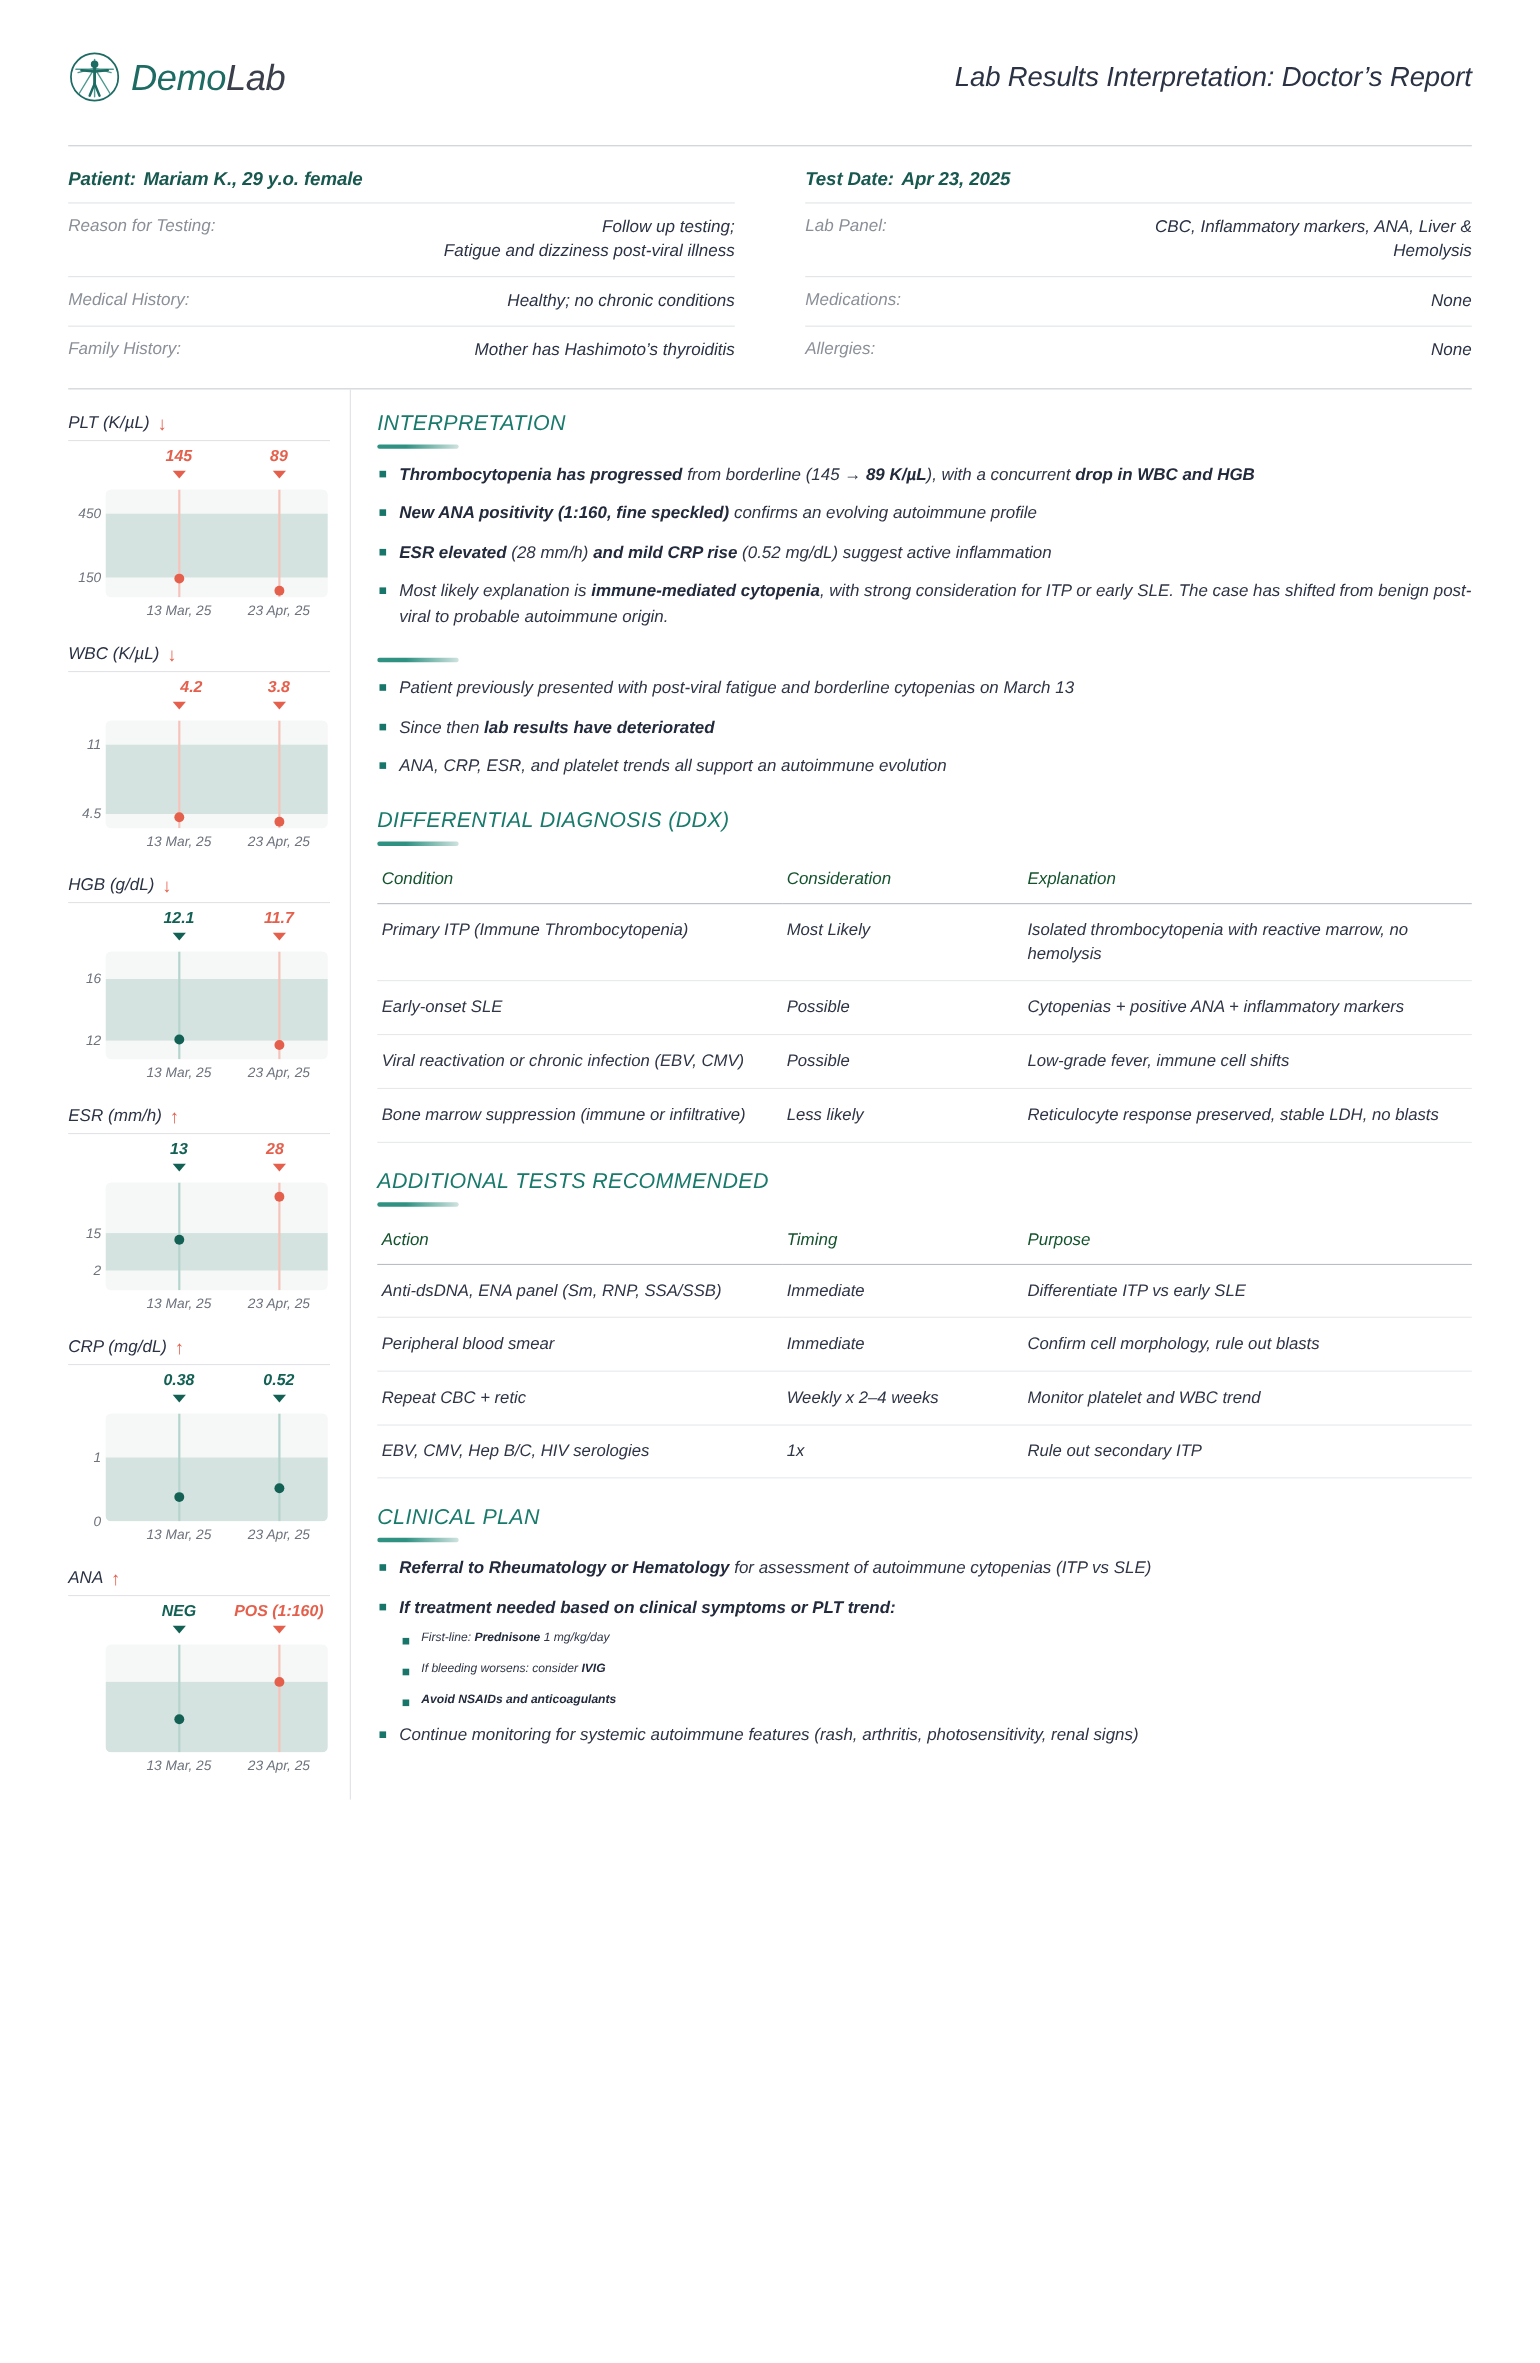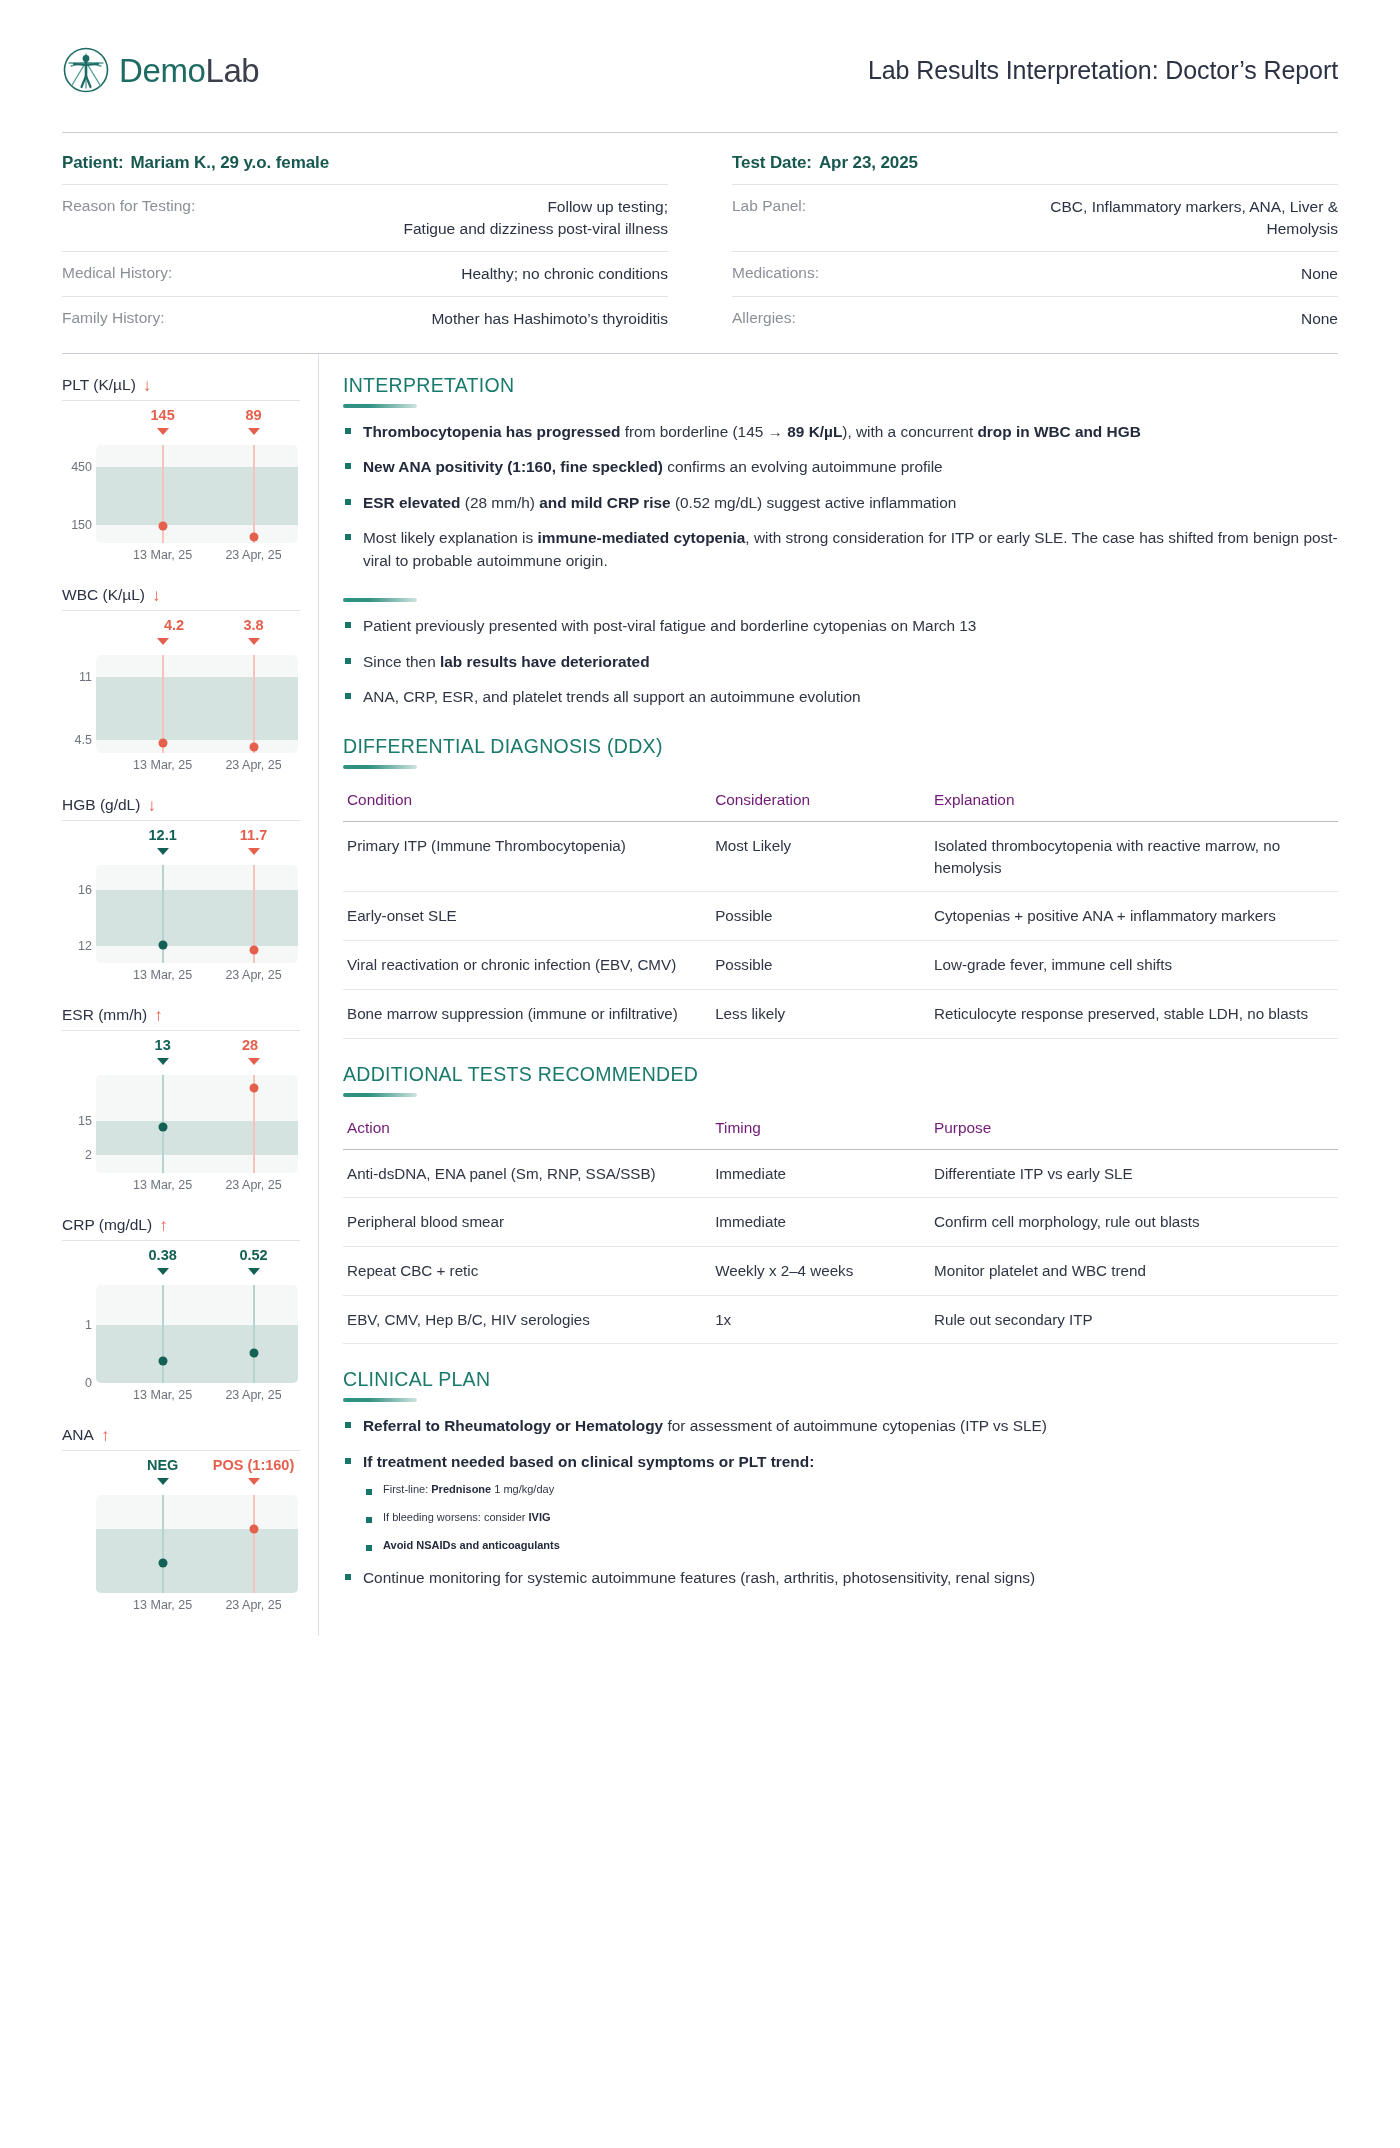--- a/index.html
+++ b/index.html
@@ -3,21 +3,21 @@
 <meta charset="utf-8">
 <style>
   html,body{margin:0;padding:0;}
   body{
     width:1400px;height:2148px;
     background:#ffffff;
     font-family:"Liberation Sans", sans-serif;
     color:#2f3545;
     -webkit-font-smoothing:antialiased;
   }
-  .page{position:relative;width:1400px;height:1860px;box-sizing:border-box;padding:0 62px;}
+  .page{position:relative;width:1400px;height:1860px;box-sizing:border-box;padding:0 62px;font-style:italic;}
 
   
   .header{display:flex;align-items:center;justify-content:space-between;height:96px;padding-top:22px;}
   .brand{display:flex;align-items:center;gap:9px;}
   .logo-mark{width:48px;height:48px;flex:0 0 48px;}
   .brand-text{font-size:33px;letter-spacing:-0.4px;line-height:1;}
   .brand-demo{color:#1d6b63;font-weight:400;}
   .brand-lab{color:#3a3f4b;font-weight:400;}
   .doc-title{font-size:25px;color:#2b3244;font-weight:400;letter-spacing:-0.1px;white-space:nowrap;}
   .header-rule{height:1px;background:#c9ccd2;margin-top:14px;}
@@ -74,21 +74,21 @@
   ul.bul{list-style:none;margin:0;padding:0;}
   ul.bul li{position:relative;padding-left:20px;margin-bottom:13px;font-size:15.4px;line-height:1.46;color:#2f3545;}
   ul.bul li::before{content:"";position:absolute;left:2px;top:7px;width:6px;height:6px;background:#17756a;}
   ul.bul li b{font-weight:bold;color:#222a3b;}
   ul.sub{list-style:none;margin:9px 0 0 0;padding:0;}
   ul.sub li{position:relative;padding-left:20px;margin-bottom:12px;font-size:11px;line-height:1.45;}
   ul.sub li::before{content:"";position:absolute;left:3px;top:7px;width:6px;height:6px;background:#17756a;}
 
   
   table.tbl{width:100%;border-collapse:collapse;margin-top:2px;}
-  table.tbl th{font-size:15.4px;font-weight:400;color:#701a75;text-align:left;
+  table.tbl th{font-size:15.4px;font-weight:400;color:#14532d;text-align:left;
                padding:9px 12px 12px 4px;border-bottom:1px solid #b9bdc4;}
   table.tbl td{font-size:15.2px;color:#2f3545;vertical-align:top;line-height:1.43;
                padding:13px 12px 13px 4px;border-bottom:1px solid #e6e8ea;}
   table.tbl tr:last-child td{border-bottom:1px solid #e6e8ea;}
   .col-a{width:37%;}
   .col-b{width:22%;}
   .col-c{width:41%;}
   .gap-lg{height:20px;}
   .gap-md{height:13px;}
 </style>

